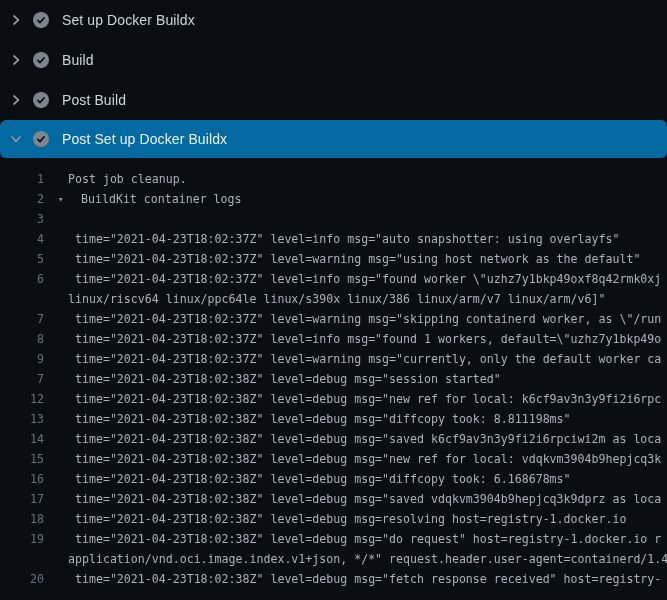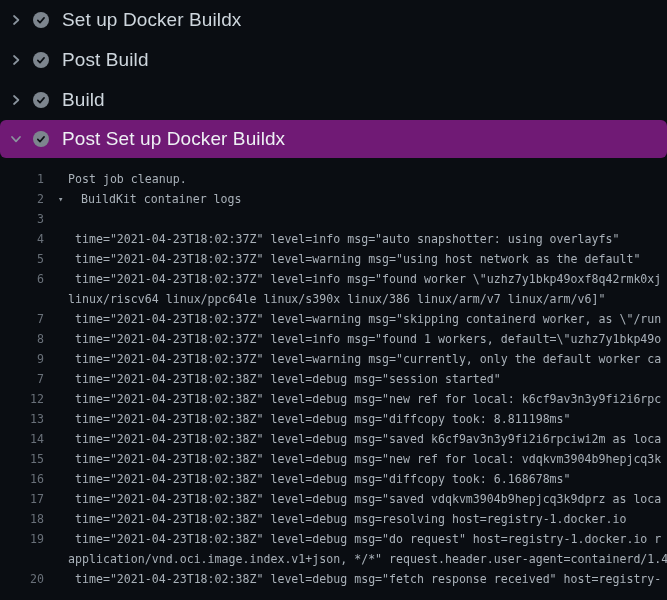--- a/index.html
+++ b/index.html
@@ -10,28 +10,28 @@
     -webkit-font-smoothing:antialiased;
   }
   
   .steps{width:667px;}
   .step-row{
     display:flex;align-items:center;
     height:40px;padding-left:8px;box-sizing:border-box;
     cursor:pointer;
   }
   .step-row.expanded{
-    height:38px;background:#701a75;border-radius:6px;
+    height:38px;background:#0369a1;border-radius:6px;
   }
   .chev{width:16px;height:16px;flex:none;display:flex;align-items:center;justify-content:center;}
   .chev svg{display:block;}
   .step-row.expanded .chev svg{transform:rotate(90deg);}
   .check{width:16px;height:16px;flex:none;margin-left:9px;display:flex;align-items:center;justify-content:center;}
   .step-label{
-    margin-left:13px;font-size:19px;color:#ced6dd;letter-spacing:.1px;
+    margin-left:13px;font-size:14px;color:#ced6dd;letter-spacing:.1px;
   }
   .step-row.expanded .step-label{color:#eef1f4;}
   
   .log-area{
     padding-top:11px;
     font-family:"DejaVu Sans Mono", monospace;
     font-size:11.6px;color:#a9b1b9;
   }
   .log-row{display:flex;line-height:20px;height:20px;overflow:hidden;}
   .ln{
@@ -71,36 +71,36 @@
       <svg viewBox="0 0 16 16" width="16" height="16">
         <path d="M6 4l4.4 4L6 12" fill="none" stroke="#8b949e" stroke-width="1.7" stroke-linecap="round" stroke-linejoin="round"></path>
       </svg>
     </span>
     <span class="check">
       <svg viewBox="0 0 16 16" width="16" height="16">
         <circle cx="8" cy="8" r="8" fill="#7d858e"></circle>
         <path d="M4.8 8.4l2.2 2.2 4.1-4.7" fill="none" stroke="#0a0d12" stroke-width="1.6" stroke-linecap="round" stroke-linejoin="round"></path>
       </svg>
     </span>
+    <span class="step-label">Build</span>
+  </div>
+
+  <div class="step-row">
+    <span class="chev">
+      <svg viewBox="0 0 16 16" width="16" height="16">
+        <path d="M6 4l4.4 4L6 12" fill="none" stroke="#8b949e" stroke-width="1.7" stroke-linecap="round" stroke-linejoin="round"></path>
+      </svg>
+    </span>
+    <span class="check">
+      <svg viewBox="0 0 16 16" width="16" height="16">
+        <circle cx="8" cy="8" r="8" fill="#7d858e"></circle>
+        <path d="M4.8 8.4l2.2 2.2 4.1-4.7" fill="none" stroke="#0a0d12" stroke-width="1.6" stroke-linecap="round" stroke-linejoin="round"></path>
+      </svg>
+    </span>
     <span class="step-label">Post Build</span>
-  </div>
-
-  <div class="step-row">
-    <span class="chev">
-      <svg viewBox="0 0 16 16" width="16" height="16">
-        <path d="M6 4l4.4 4L6 12" fill="none" stroke="#8b949e" stroke-width="1.7" stroke-linecap="round" stroke-linejoin="round"></path>
-      </svg>
-    </span>
-    <span class="check">
-      <svg viewBox="0 0 16 16" width="16" height="16">
-        <circle cx="8" cy="8" r="8" fill="#7d858e"></circle>
-        <path d="M4.8 8.4l2.2 2.2 4.1-4.7" fill="none" stroke="#0a0d12" stroke-width="1.6" stroke-linecap="round" stroke-linejoin="round"></path>
-      </svg>
-    </span>
-    <span class="step-label">Build</span>
   </div>
 
   <div class="step-row expanded">
     <span class="chev">
       <svg viewBox="0 0 16 16" width="16" height="16">
         <path d="M6 4l4.4 4L6 12" fill="none" stroke="#8b949e" stroke-width="1.7" stroke-linecap="round" stroke-linejoin="round"></path>
       </svg>
     </span>
     <span class="check">
       <svg viewBox="0 0 16 16" width="16" height="16">

